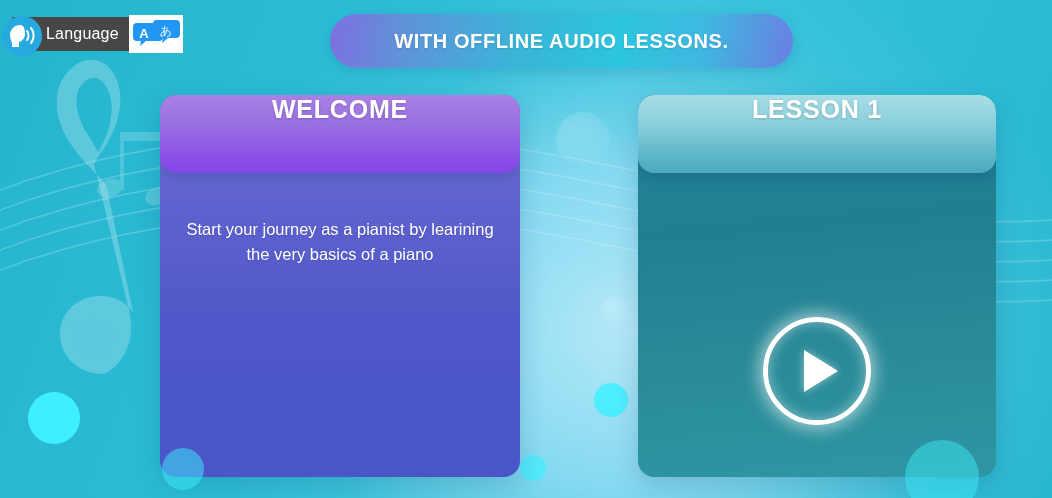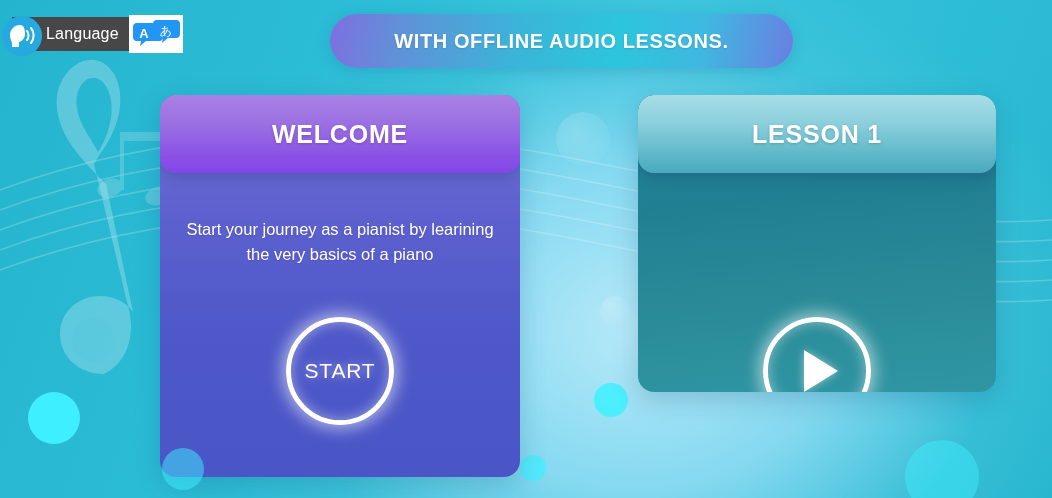--- a/index.html
+++ b/index.html
@@ -123,31 +123,31 @@
     box-shadow: 0 8px 26px rgba(20,70,110,.22);
   }
 
   #welcome-card {
     left: 160px; top: 95px;
     width: 360px; height: 382px;
     background: linear-gradient(180deg, #7b79d8 0%, #5f62cf 28%, #4e58c8 62%, #4a56c6 100%);
   }
   #lesson-card {
     left: 638px; top: 95px;
-    width: 358px; height: 297px;
+    width: 358px; height: 382px;
     background: linear-gradient(175deg, #1f8798 0%, #217f92 35%, #2a8b98 68%, #2f96a3 100%);
   }
 
   .card-header {
     position: absolute;
     left: 0; top: 0;
     width: 100%;
     height: 78px;
     border-radius: 16px;
-    display: flex; align-items: center; justify-content: center;
+    display: flex; align-items: flex-start; justify-content: center;
     box-shadow: 0 5px 14px rgba(25,50,110,.28);
   }
   #welcome-card .card-header {
     background: linear-gradient(180deg, #a981e4 0%, #9a6fe2 38%, #8b51e6 78%, #8346e8 100%);
   }
   #lesson-card .card-header {
     background: linear-gradient(180deg, #a8dde6 0%, #8ccfdc 36%, #5fb8c9 76%, #49aabd 100%);
   }
   .card-header .header-text {
     color: #ffffff;
@@ -272,25 +272,20 @@
         <text x="34" y="16" font-family="'DejaVu Sans', sans-serif" font-size="12" fill="#ffffff" text-anchor="middle">あ</text>
       </svg>
     </div>
   </div>
 
   <div class="card" id="welcome-card">
     <div class="card-header">
       <span class="header-text">WELCOME</span>
     </div>
     <div class="card-desc">Start your journey as a pianist by learining the very basics of a piano</div>
-    <div class="action-wrap">
-      <div class="glow-circle">
-        <span class="start-text">START</span>
-      </div>
-    </div>
   </div>
 
   <div class="card" id="lesson-card">
     <div class="card-header">
       <span class="header-text">LESSON 1</span>
     </div>
     <div class="action-wrap">
       <div class="glow-circle">
         <span class="play-triangle"></span>
       </div>

